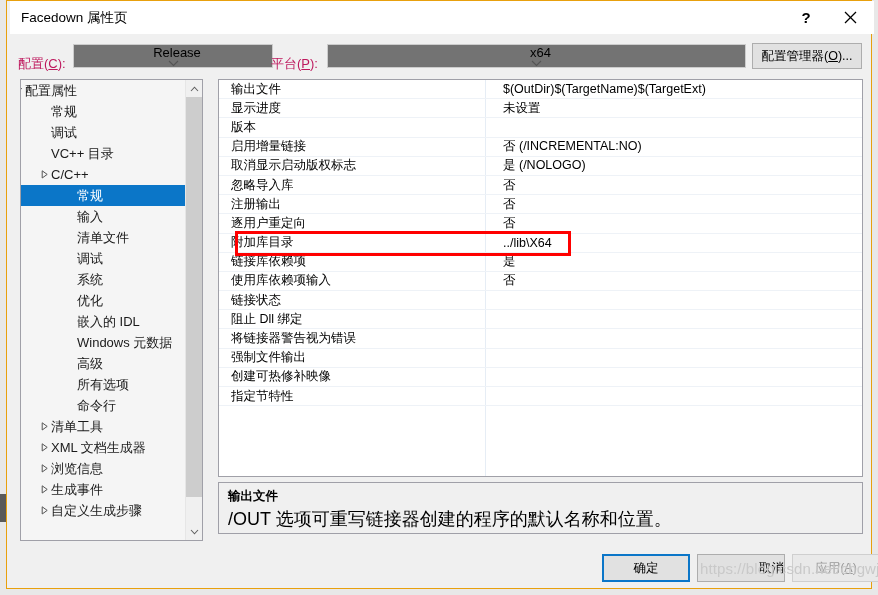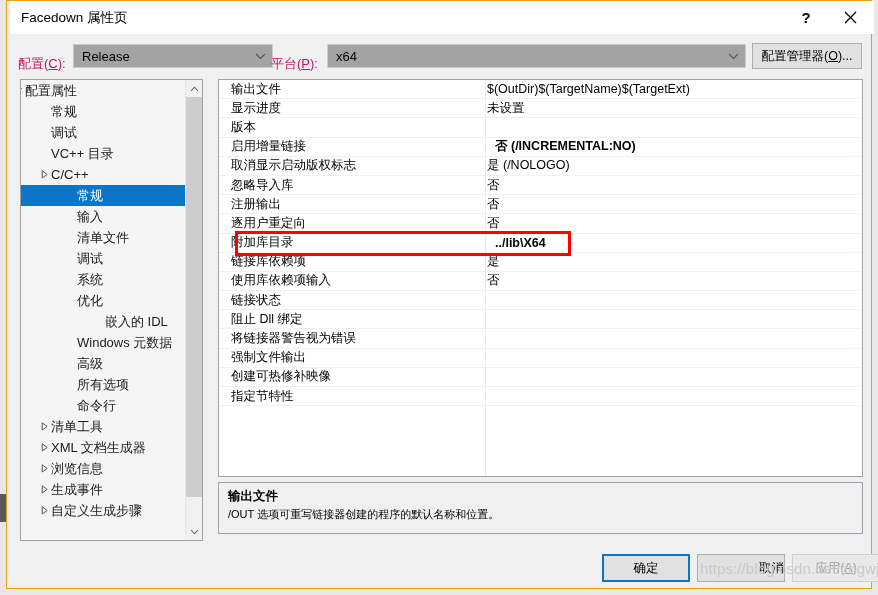--- a/index.html
+++ b/index.html
@@ -87,26 +87,27 @@
     white-space: nowrap;
     margin-top: 8px;
   }
   .field-label u { text-decoration: underline; }
   #config-label { left: 11px; top: 13px; }
   #platform-label { left: 264px; top: 13px; }
 
   .combo {
     position: absolute;
     height: 24px;
-    background: #a3a3a3;
+    background: #737373;
     border: 1px solid #cccccc;
     box-sizing: border-box;
     display: flex;
     align-items: center;
     cursor: default;
+    flex-direction: column;
   }
   .combo .combo-text {
     flex: 1;
     padding-left: 8px;
     font-size: 13px;
     color: #000;
     white-space: nowrap;
     overflow: hidden;
   }
   .combo .combo-arrow {
@@ -247,27 +248,27 @@
     box-sizing: border-box;
     padding-left: 12px;
     font-size: 12.5px;
     color: #000;
     white-space: nowrap;
     overflow: hidden;
   }
   .prop-value {
     flex: 1;
     box-sizing: border-box;
-    padding-left: 2px;
+    padding-left: 18px;
     font-size: 12.5px;
     color: #000;
     white-space: nowrap;
     overflow: hidden;
   }
-  .prop-value.modified { font-weight: bold; margin-left: 8px; }
+  .prop-value.modified { font-weight: normal; }
 
   #red-annotation-box {
     position: absolute;
     left: 16px;
     top: 151px;
     width: 336px;
     height: 25px;
     border: 3px solid #ff0000;
     box-sizing: border-box;
     pointer-events: none;
@@ -286,21 +287,21 @@
     padding: 5px 9px;
   }
   #desc-title {
     font-size: 12.5px;
     font-weight: bold;
     color: #000;
     margin-bottom: 2px;
     white-space: nowrap;
   }
   #desc-body {
-    font-size: 11px;
+    font-size: 18px;
     color: #000;
     white-space: nowrap;
   }
 
   
   .dlg-button {
     position: absolute;
     top: 553px;
     width: 88px;
     height: 28px;
@@ -396,21 +397,21 @@
             <svg class="glyph-svg" width="9" height="9" viewBox="0 0 9 9">
               <polygon points="2.2,0.8 7.2,4.4 2.2,8" fill="none" stroke="#555" stroke-width="1"></polygon>
             </svg>
           </span><span class="lbl" style="margin-left: 30px;">C/C++</span></div>
         <div class="tree-item selected"><span class="lbl" style="margin-left: 56px;">常规</span></div>
         <div class="tree-item"><span class="lbl" style="margin-left: 56px;">输入</span></div>
         <div class="tree-item"><span class="lbl" style="margin-left: 56px;">清单文件</span></div>
         <div class="tree-item"><span class="lbl" style="margin-left: 56px;">调试</span></div>
         <div class="tree-item"><span class="lbl" style="margin-left: 56px;">系统</span></div>
         <div class="tree-item"><span class="lbl" style="margin-left: 56px;">优化</span></div>
-        <div class="tree-item"><span class="lbl" style="margin-left: 84px;">嵌入的 IDL</span></div>
+        <div class="tree-item"><span class="lbl" style="margin-left: 56px;">嵌入的 IDL</span></div>
         <div class="tree-item"><span class="lbl" style="margin-left: 56px;">Windows 元数据</span></div>
         <div class="tree-item"><span class="lbl" style="margin-left: 56px; text-align: right;">高级</span></div>
         <div class="tree-item"><span class="lbl" style="margin-left: 56px;">所有选项</span></div>
         <div class="tree-item"><span class="lbl" style="margin-left: 56px;">命令行</span></div>
         <div class="tree-item"><span class="tw" style="left: 16px;">
             <svg class="glyph-svg" width="9" height="9" viewBox="0 0 9 9">
               <polygon points="2.2,0.8 7.2,4.4 2.2,8" fill="none" stroke="#555" stroke-width="1"></polygon>
             </svg>
           </span><span class="lbl" style="margin-left: 30px;">清单工具</span></div>
         <div class="tree-item"><span class="tw" style="left: 16px;">

